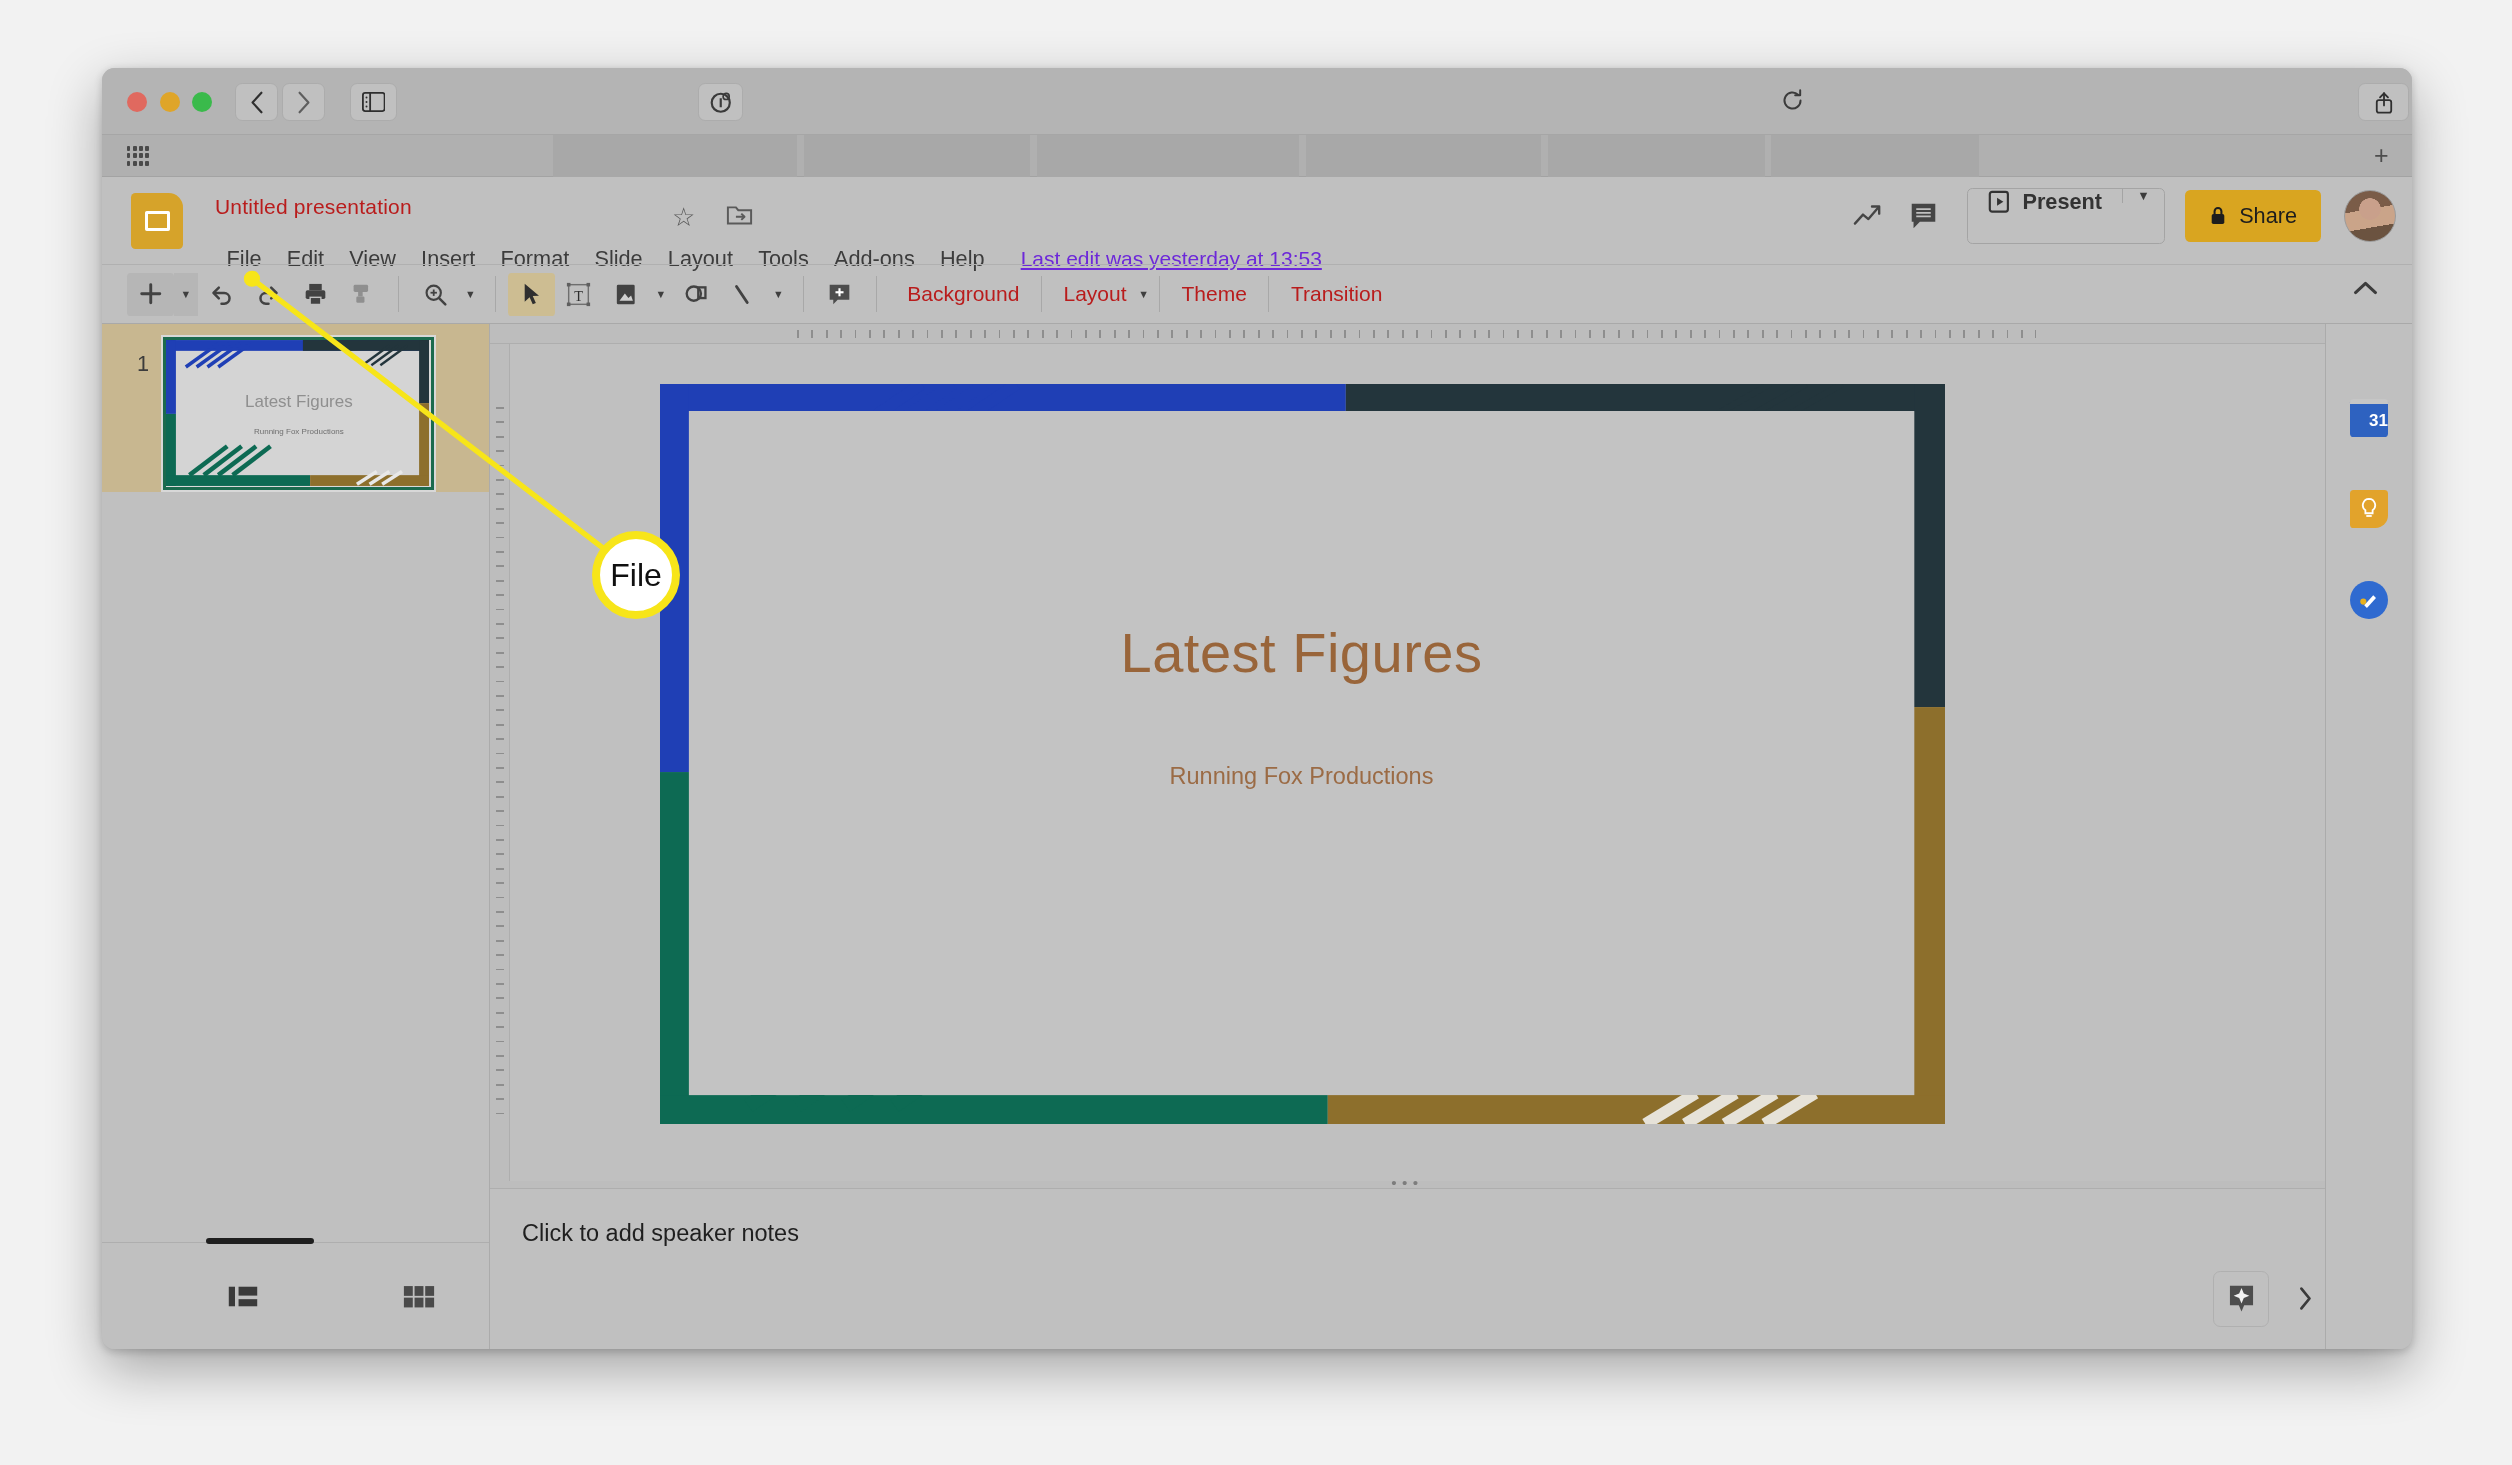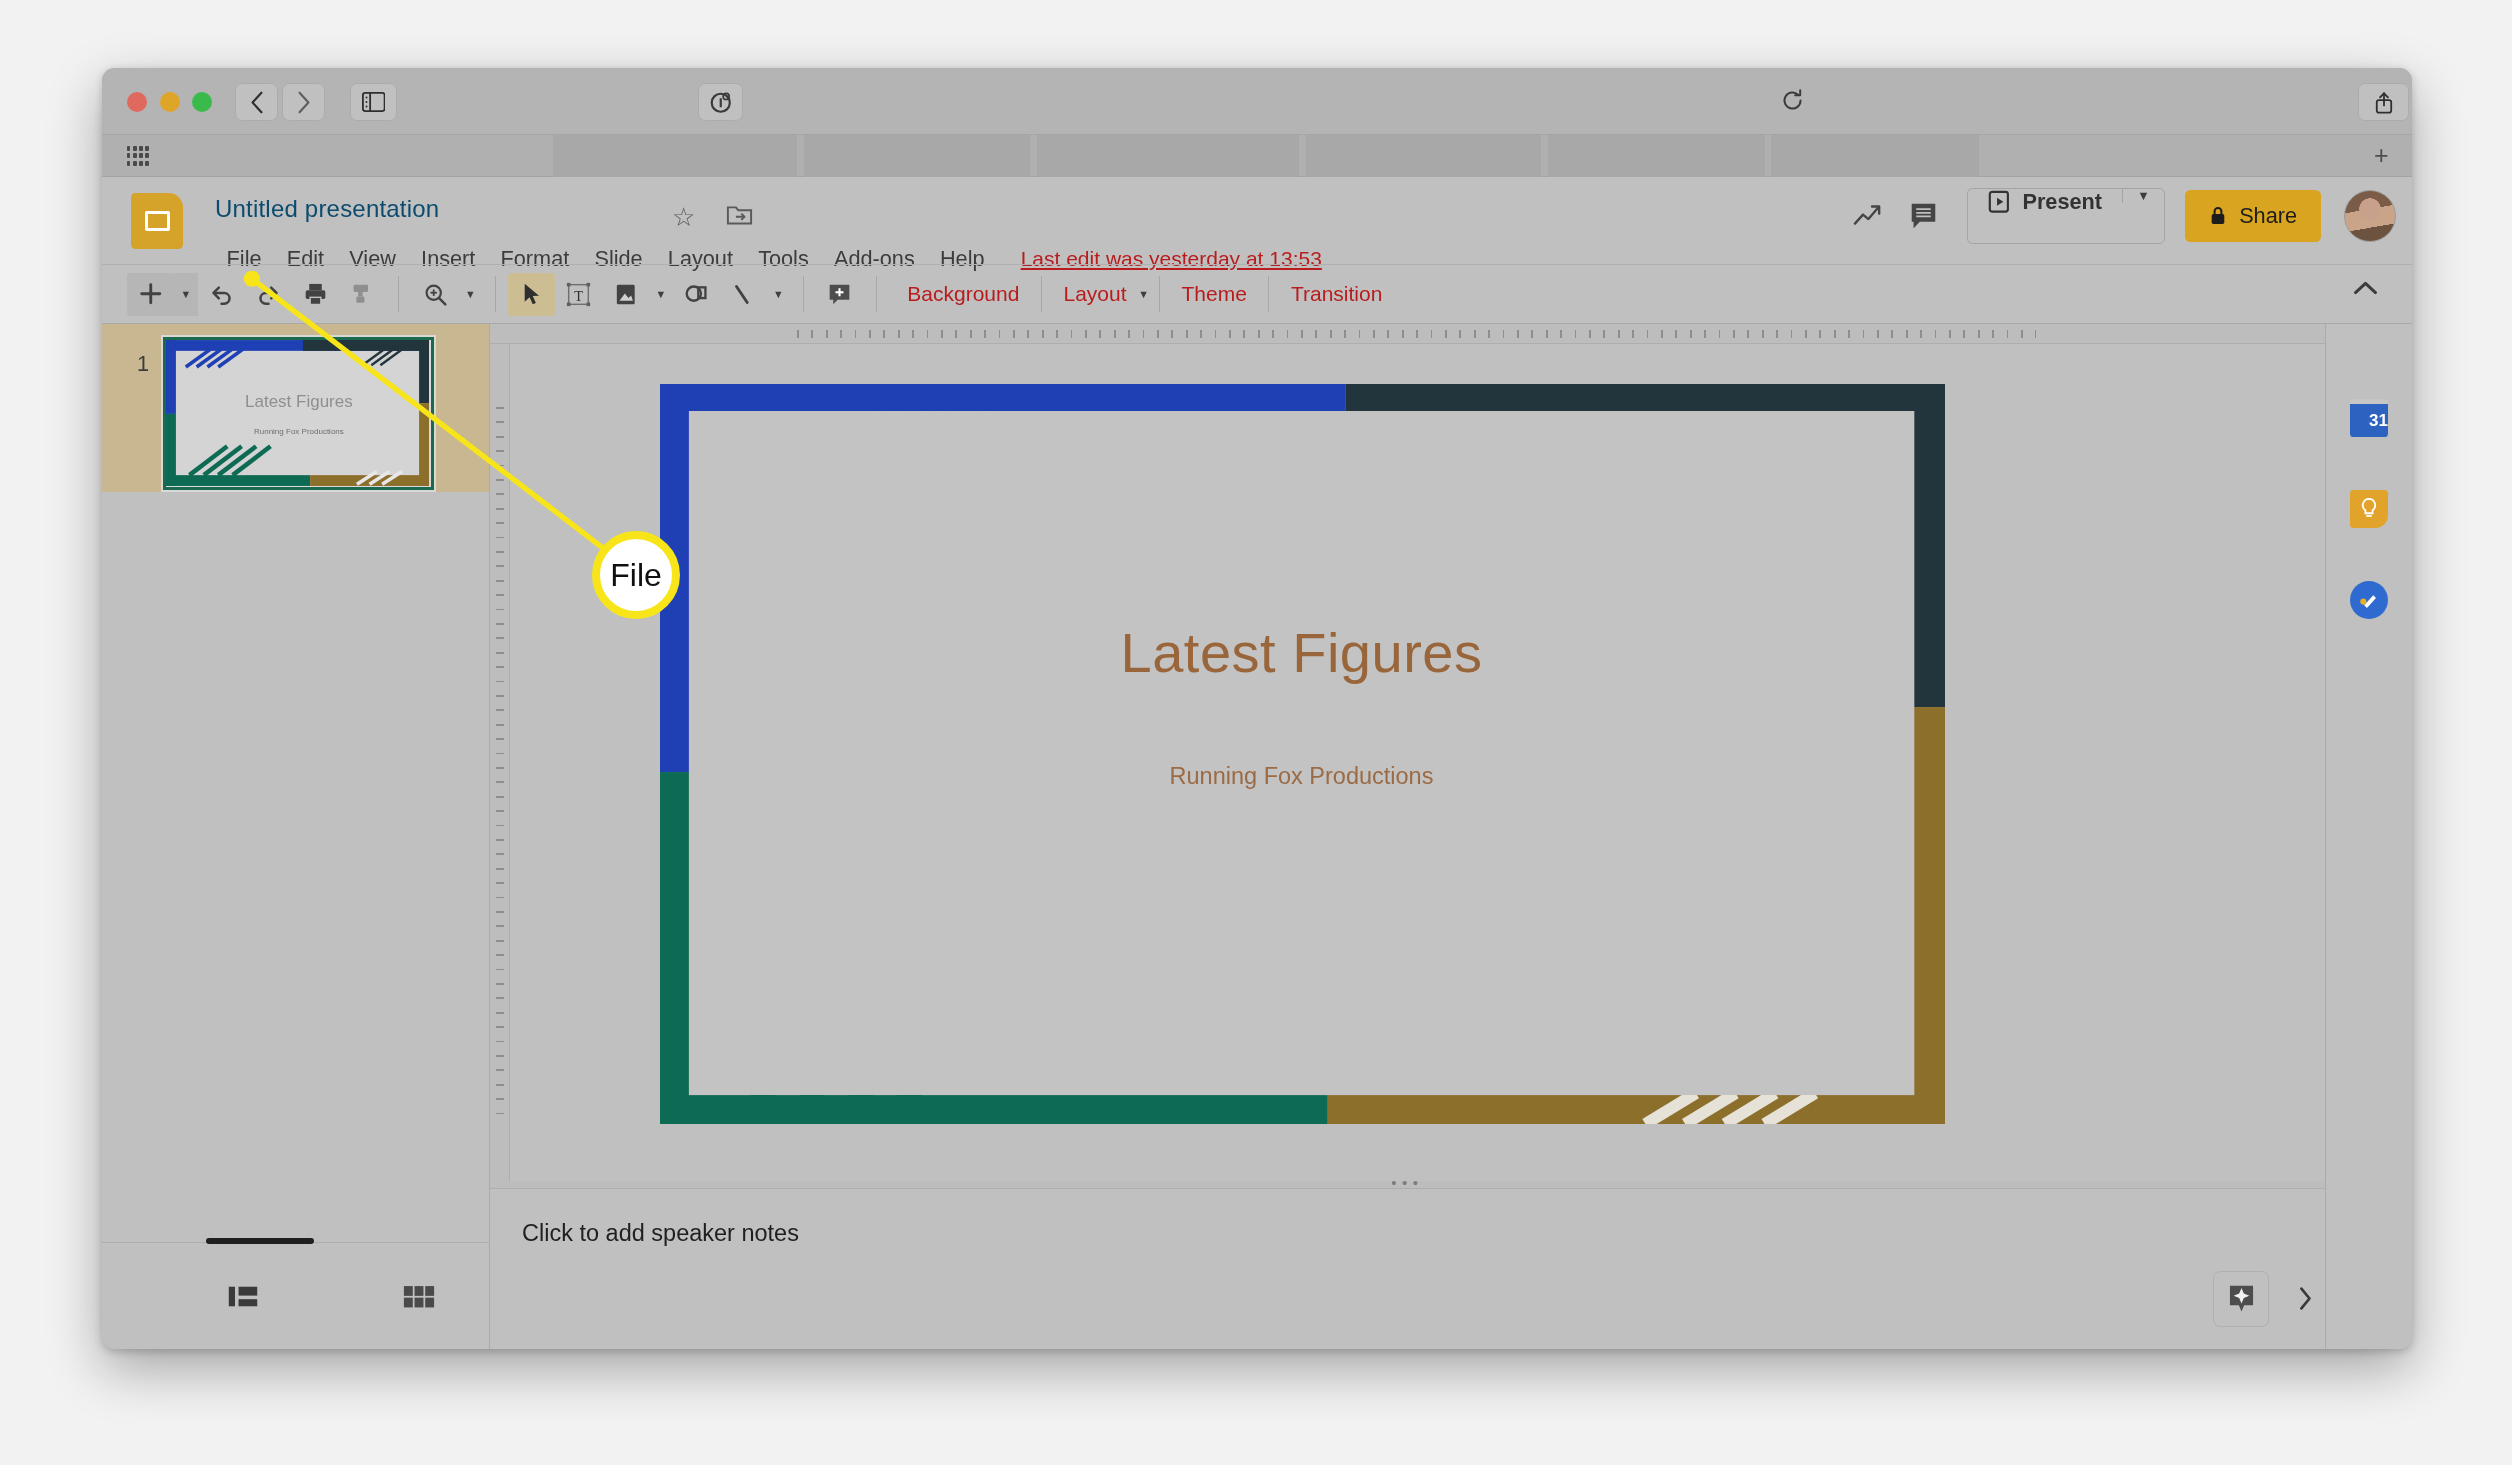--- a/index.html
+++ b/index.html
@@ -88,27 +88,27 @@
   }
 
   
   #doc-header { position: relative; height: 87px; }
   #slides-logo {
     position:absolute; left:29px; top:16px;
     width:52px; height:56px; background:#d6a32a; border-radius:4.5px 14.4px 4.5px 4.5px;
     display:flex; align-items:center; justify-content:center;
   }
   #slides-logo .inner { width:25px; height:20px; border:3.6px solid #fff; border-radius:1.8px; background:#d6a32a;}
-  #doc-title { position:absolute; left:113px; top:18px; font-size:24px; color:#0c4a6e; letter-spacing:0.2px; }
+  #doc-title { position:absolute; left:113px; top:18px; font-size:21px; color:#b91c1c; letter-spacing:0.2px; }
   #star-icon { position:absolute; left:570px; top:25px; font-size:26px; color:#5a5a5a; }
   #move-icon { position:absolute; left:624px; top:25px; color:#5a5a5a; }
 
   #menu-bar { position:absolute; left:112px; top:65px; display:flex; align-items:center; gap:0; }
   .menu-item { font-size:21.7px; color:#3c3c3c; padding: 3.6px 12.6px; white-space:nowrap; }
-  #last-edit { font-size:21px; color:#b91c1c; text-decoration: underline; margin-left:23.5px; white-space:nowrap;}
+  #last-edit { font-size:21px; color:#6d28d9; text-decoration: underline; margin-left:23.5px; white-space:nowrap;}
 
   #header-right { position:absolute; right:16px; top:10.8px; display:flex; align-items:center; gap:0; }
   .hdr-icon { width:56px; height:56px; display:flex; align-items:center; justify-content:center; color:#454545; }
   #present-group { display:flex; align-items:flex-start; border:0.9px solid #a4a4a4; border-radius:5.4px; height:56px; margin-left:16px;font-weight:bold; }
   #present-btn { display:flex; align-items:center; gap:12.6px; padding:0 20px; font-size:21.7px; color:#333; }
   #present-caret { width:42px; display:flex; align-items:center; justify-content:center; border-left:0.9px solid #a4a4a4; font-size:12.6px; color:#3c3c3c;}
   #share-button { margin-left:20px; height:52px; background:#d9a520; border-radius:5.4px;
                   display:flex; align-items:center; gap:12.6px; padding:0 23.5px; font-size:21.7px; color:#1d1d1d; }
   #avatar { margin-left:23.5px; width:52px; height:52px; border-radius:50%;
             background: radial-gradient(circle at 50% 36%, #c9a08b 0 26%, transparent 27%),

